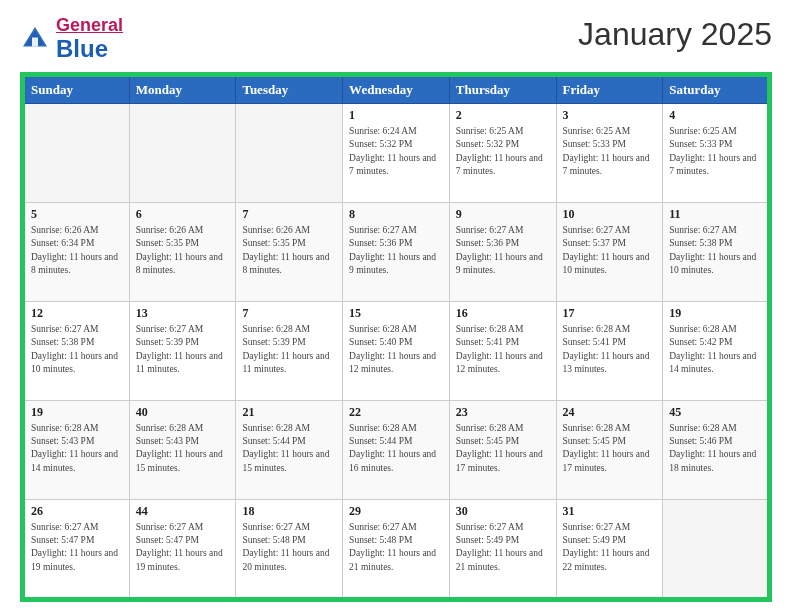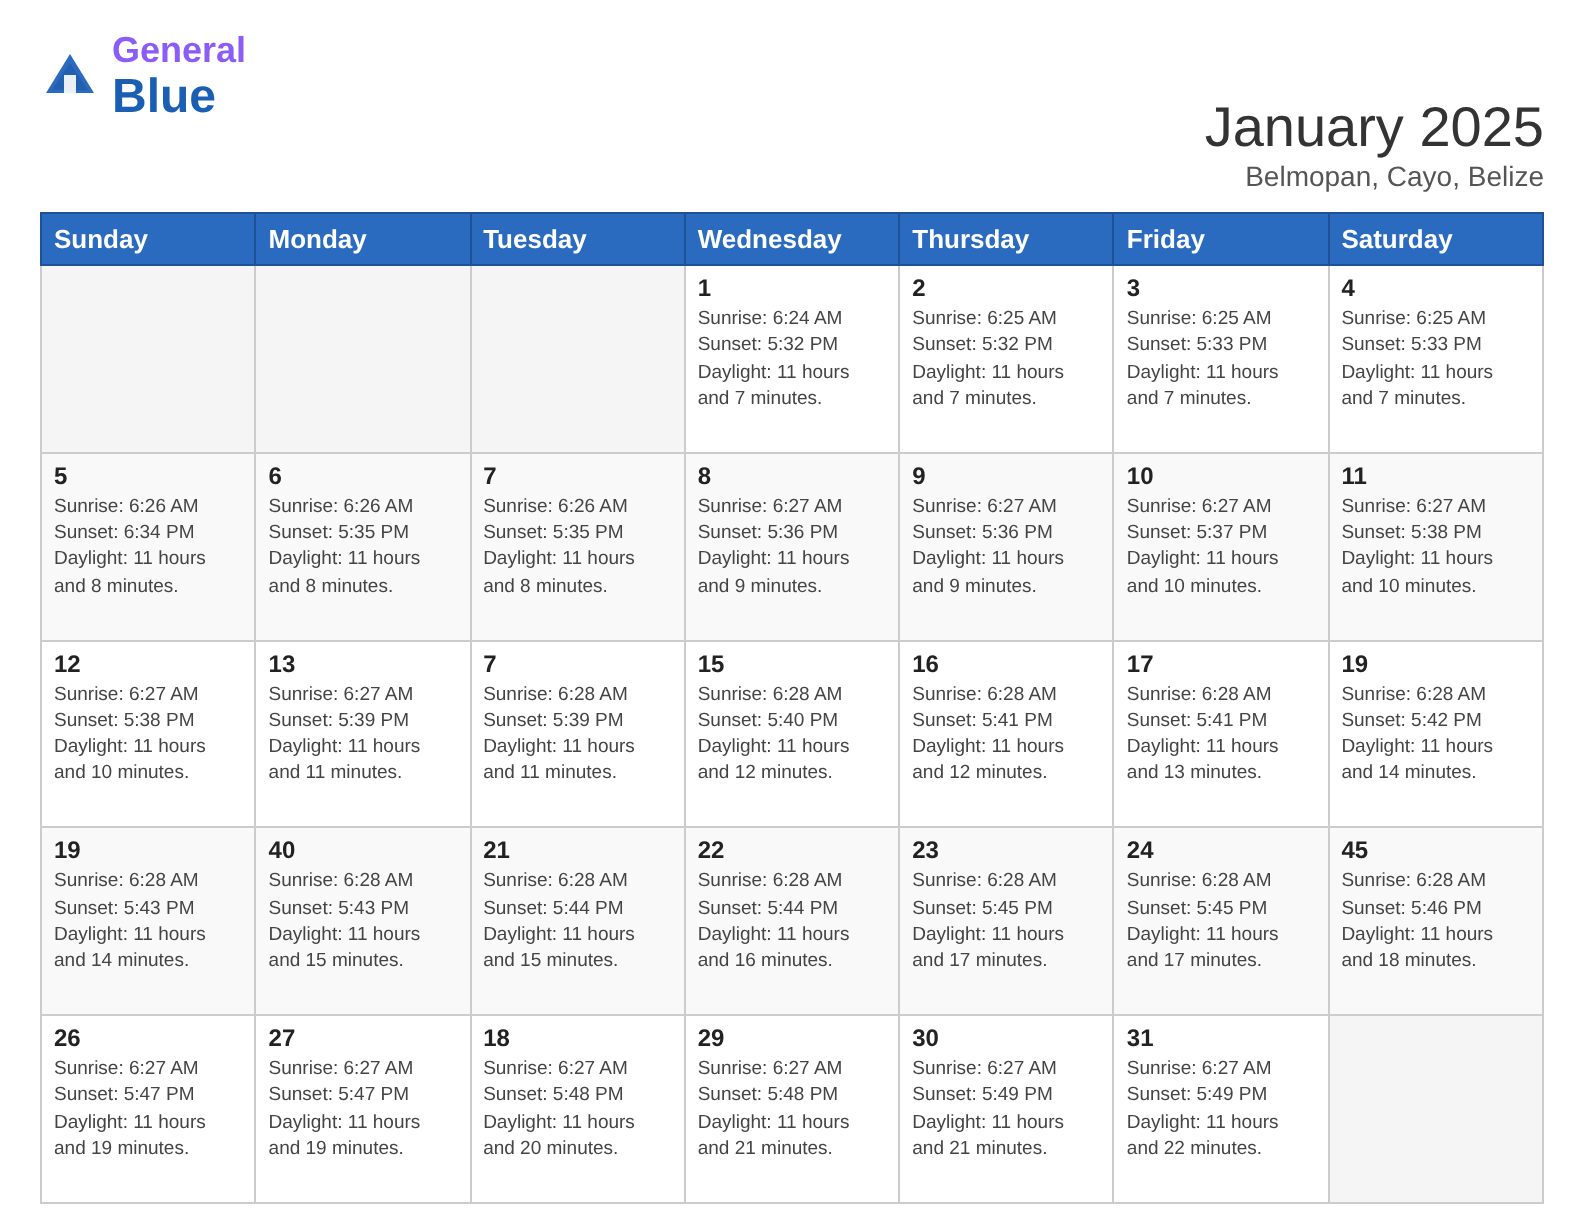--- a/index.html
+++ b/index.html
@@ -29,50 +29,51 @@
       gap: 6px;
     }
     .logo-text {
       display: flex;
       flex-direction: column;
       line-height: 1.1;
     }
     .logo-general {
       font-size: 18px;
       font-weight: bold;
-      color: #8b5cf6;
+      color: #be185d;
+      text-decoration: underline;
     }
     .logo-blue {
       font-size: 24px;
       font-weight: bold;
       color: #1a5fb4;
     }
     .logo-icon {
       width: 30px;
       height: 30px;
     }
     .title-block {
       text-align: right;
     }
     .month-title {
-      font-size: 28px;
+      font-size: 32px;
       font-weight: normal;
       color: #333;
-      margin-top: 32px;
     }
     .subtitle {
       font-size: 14px;
       color: #555;
     }
     .calendar {
       flex: 1;
-      border: 1px solid #22c55e;
+      border: 5px solid #22c55e;
       border-collapse: collapse;
       width: 100%;
       table-layout: fixed;
+      font-family: Liberation Serif, serif;
     }
     .calendar th {
       background: #2a6bbf;
       color: #fff;
       text-align: left;
       padding: 5px 6px;
       font-size: 13px;
       font-weight: 600;
       border: 1px solid #1d5299;
     }
@@ -117,21 +118,20 @@
         <polygon points="20,10 32,28 8,28" fill="#1a4d99" opacity="0.4"></polygon>
         <rect x="16" y="18" width="8" height="12" fill="#fff" opacity="0.9"></rect>
       </svg>
       <div class="logo-text">
         <span class="logo-general">General</span>
         <span class="logo-blue">Blue</span>
       </div>
     </div>
     <div class="title-block">
       <div class="month-title">January 2025</div>
-      <div class="subtitle">Belmopan, Cayo, Belize</div>
     </div>
   </div>
 
   <table class="calendar">
     <thead>
       <tr>
       <th>Sunday</th>
           <th>Monday</th>
           <th>Tuesday</th>
           <th>Wednesday</th>
@@ -303,21 +303,21 @@
           </td>
         </tr>
         <tr>
           <td>
             <div class="day-number">26</div>
             <div class="day-info">Sunrise: 6:27 AM
 Sunset: 5:47 PM
 Daylight: 11 hours and 19 minutes.</div>
           </td>
           <td>
-            <div class="day-number">27</div>
+            <div class="day-number">44</div>
             <div class="day-info">Sunrise: 6:27 AM
 Sunset: 5:47 PM
 Daylight: 11 hours and 19 minutes.</div>
           </td>
           <td>
             <div class="day-number">18</div>
             <div class="day-info">Sunrise: 6:27 AM
 Sunset: 5:48 PM
 Daylight: 11 hours and 20 minutes.</div>
           </td>

